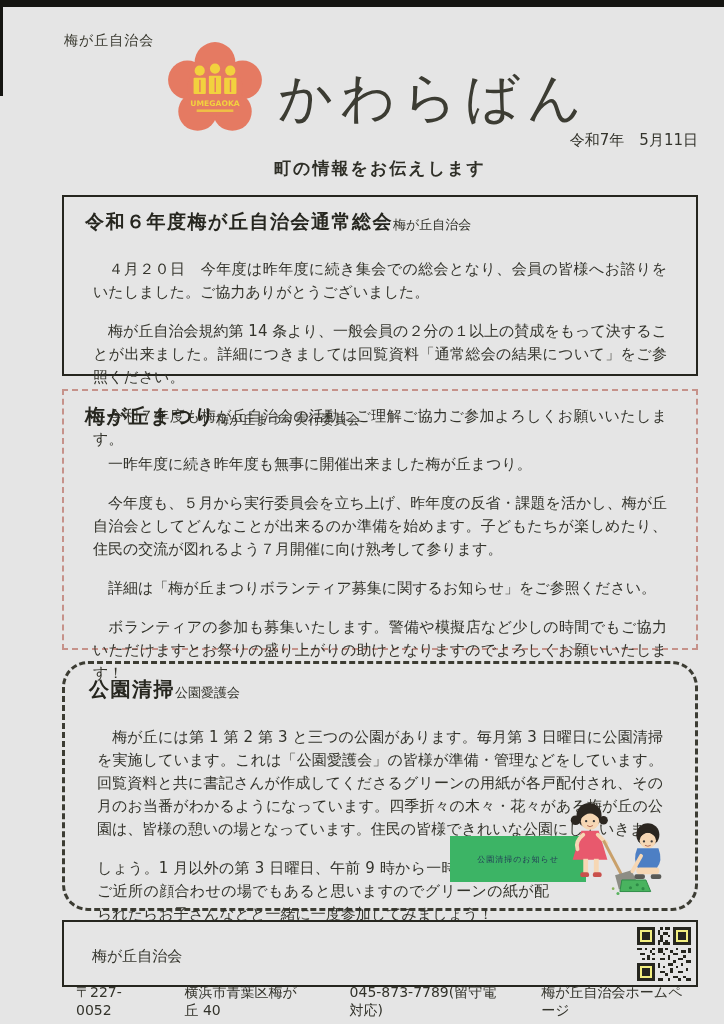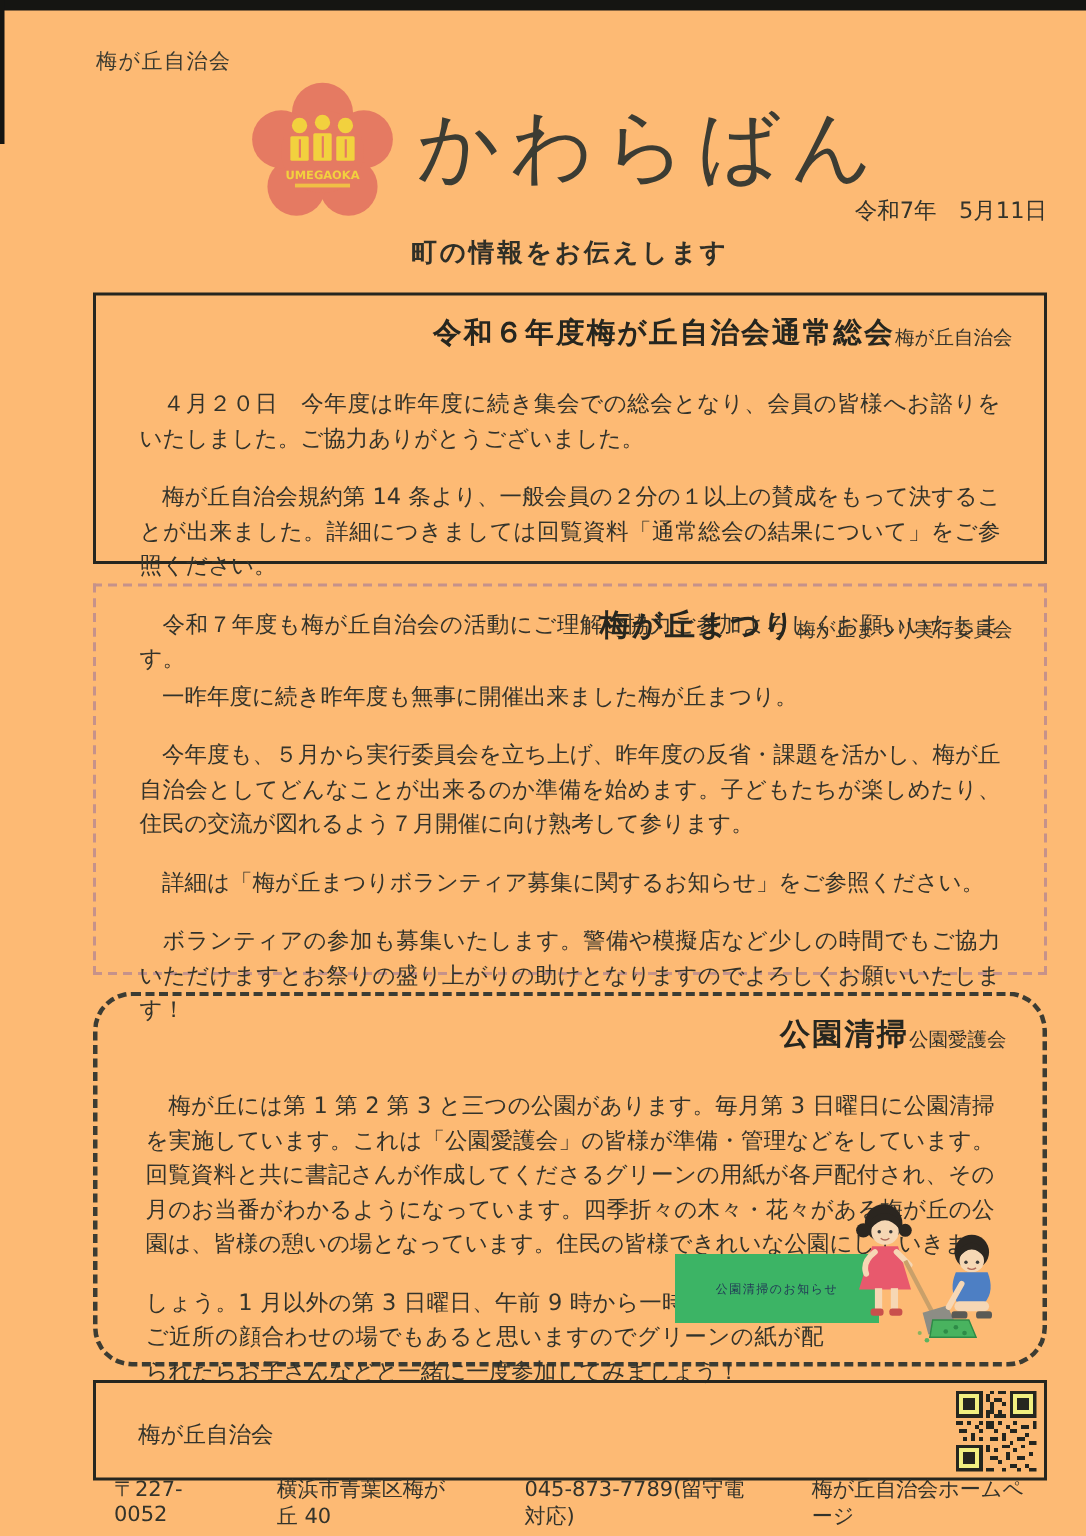--- a/index.html
+++ b/index.html
@@ -1,35 +1,35 @@
 <!DOCTYPE html>
 <html lang="ja"><head>
 <meta charset="utf-8">
 <style>
   html,body{margin:0;padding:0;background:#888;}
   .page{
     position:relative;width:724px;height:1024px;overflow:hidden;
-    background:#fdba74;color:#33332b;
+    background:#e5e5e5;color:#33332b;
     font-family:"DejaVu Sans","Liberation Sans",sans-serif;
   }
   .scan-top{position:absolute;left:0;top:0;width:724px;height:7px;background:#151512;}
   .scan-left{position:absolute;left:0;top:0;width:3px;height:96px;background:#151512;}
 
   .publisher{position:absolute;left:64px;top:32px;font-size:14px;letter-spacing:1px;color:#3a3a30;}
-  .logo{position:absolute;left:164px;top:54px;}
+  .logo{position:absolute;left:164px;top:41px;}
   .main-title{
     position:absolute;left:278px;top:56px;height:84px;line-height:84px;
     font-size:54px;letter-spacing:7px;color:#3c3c33;font-weight:500;
   }
   .issue-date{position:absolute;right:26px;top:131px;font-size:15px;color:#33332b;}
   .tagline{position:absolute;left:62px;top:157px;width:636px;text-align:center;
     font-size:17px;font-weight:bold;letter-spacing:2px;color:#2f2f27;}
 
   .box{position:absolute;left:62px;width:636px;box-sizing:border-box;}
-  .box-header{display:flex;justify-content:flex-end;align-items:flex-end;padding:2px 8px 7px;}
+  .box-header{display:flex;justify-content:flex-start;align-items:flex-end;padding:2px 8px 7px;}
   .hdr-left{display:flex;align-items:flex-end;}
   .box-title{font-size:19px;font-weight:bold;letter-spacing:1.5px;color:#26261f;}
   .box-byline{font-size:13px;color:#33332b;padding-bottom:1px;}
   .box p{margin:16px;font-size:15px;line-height:23px;text-align:justify;color:#33332b;}
 
   #box-soukai{top:195px;height:181px;border:2px solid #26261f;padding:10px 13px 0;}
   #box-matsuri{top:389px;height:261px;border:2px dashed #c6928a;padding:10px 13px 0;}
   #box-matsuri .box-title{font-size:20px;}
   .m-date{font-size:15px;font-weight:bold;margin-left:16px;padding-bottom:2px;color:#26261f;}
   #box-park{top:661px;height:250px;border:3px dashed #3c3c33;border-radius:26px;padding:10px 16px 0;}

